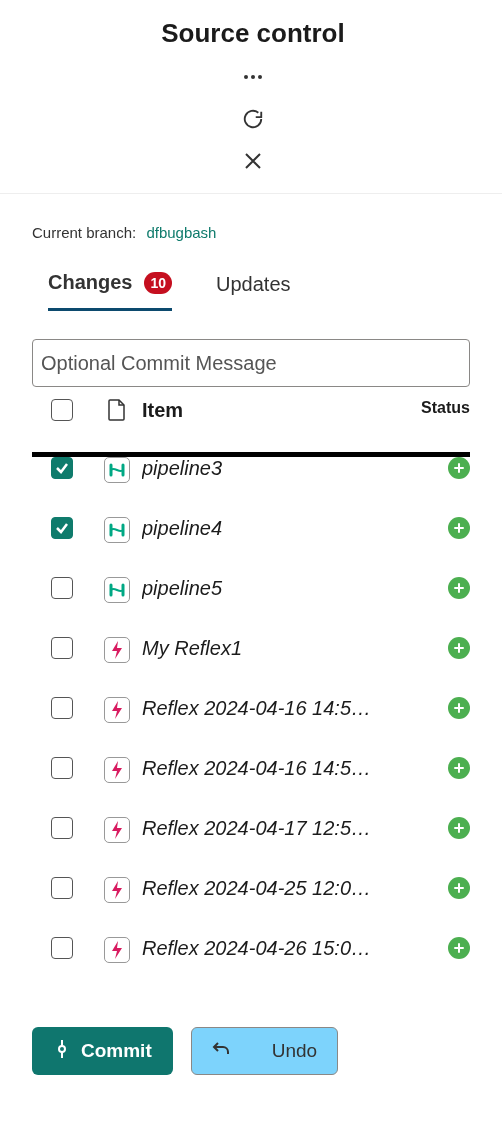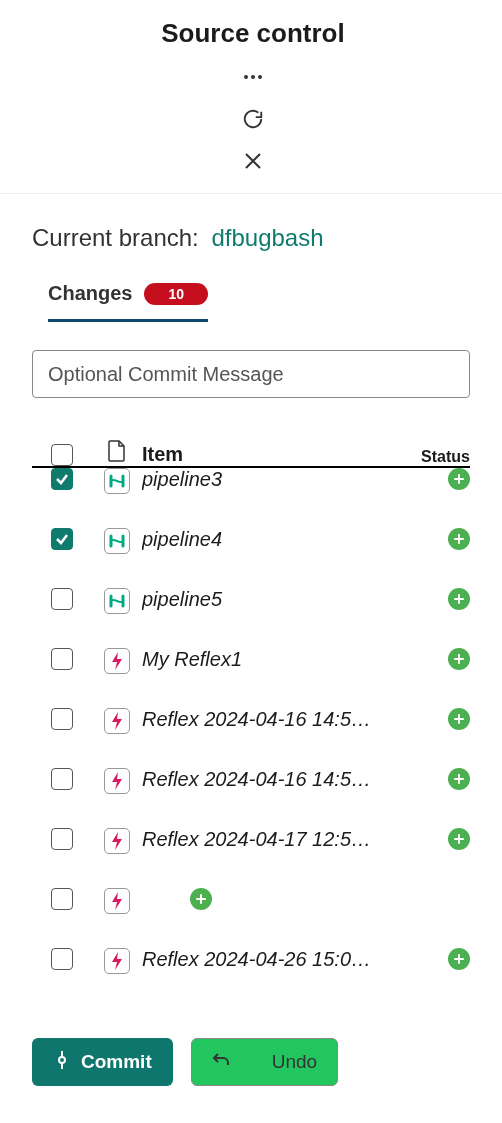--- a/index.html
+++ b/index.html
@@ -28,21 +28,21 @@
     width: 28px;
     height: 28px;
     display: flex;
     align-items: center;
     justify-content: center;
     cursor: pointer;
     color: #333;
   }
   .branch-row {
     padding: 30px 32px 10px;
-    font-size: 24px;
+    font-size: 15px;
   }
   .branch-label { font-weight: 400; color: #333; }
   .branch-name  { color: #0f7b6c; margin-left: 6px; }
   .tabs {
     display: flex;
     gap: 44px;
     padding: 20px 32px 0 48px;
     align-items: center;
   }
   .tab {
@@ -62,39 +62,39 @@
     background: #c50f1f;
     color: #fff;
     font-size: 14px;
     font-weight: 600;
     min-width: 22px;
     height: 22px;
     border-radius: 11px;
     display: inline-flex;
     align-items: center;
     justify-content: center;
-    padding: 0 24px;
+    padding: 0 6px;
   }
   .commit-msg-wrap { padding: 28px 32px 12px; }
   .commit-msg {
     width: 100%;
     height: 48px;
     border: 1px solid #8a8886;
     border-radius: 4px;
-    padding: 0 15px;
+    padding: 0 8px;
     font-size: 20px;
     color: #333;
   }
   .commit-msg::placeholder { color: #555; }
   .table { padding: 0 32px; }
   .thead {
     display: flex;
-    align-items: flex-end;
+    align-items: flex-start;
     height: 58px;
-    border-bottom: 2px solid #000000;
+    border-bottom: 5px solid #000000;
     gap: 0;
   }
   .cb-col { width: 60px; display:flex; align-items:center; justify-content:center; }
   .icon-col { width: 50px; display:flex; align-items:center; justify-content:center; }
   .item-col { flex: 1; font-size: 20px; white-space: nowrap; overflow: hidden; text-overflow: ellipsis; padding-right: 8px;}
   .status-col { width: 70px; text-align: right; display:flex; align-items:center; justify-content:flex-end;}
   .thead .item-col, .thead .status-col { font-weight: 700; }
   .thead .icon-col { }
   .trow {
     display: flex;
@@ -147,21 +147,21 @@
     padding: 0 20px;
     cursor:pointer;
     border: 1px solid transparent;
   }
   .btn-primary {
     background: #0f766e;
     color: #fff;
     font-weight: 600;
   }
   .btn-secondary {
-    background: #22c55e;
+    background: #7dd3fc;
     border-color: #8a8886;
     color: #333;
     gap: 42px;
   }
 </style>
 </head>
 <body>
 
 <div class="topbar">
   <div class="title">Source control</div>
@@ -187,20 +187,23 @@
 
 <div class="branch-row">
   <span class="branch-label">Current branch:</span>
   <span class="branch-name">dfbugbash</span>
 </div>
 
 <div class="tabs">
   <div class="tab active">
     <span>Changes</span>
     <span class="badge">10</span>
+  </div>
+  <div class="tab">
+    <span>Updates</span>
   </div>
 </div>
 
 <div class="commit-msg-wrap">
   <input class="commit-msg" placeholder="Optional Commit Message" value="" style="">
 </div>
 
 <div class="table">
   <div class="thead">
     <div class="cb-col">
@@ -376,20 +379,21 @@
         <div class="cb-col">
           <div class="checkbox"></div>
         </div>
         <div class="icon-col">
           <div class="type-icon">
             <svg width="14" height="18" viewBox="0 0 14 18">
               <path d="M8 0 L2 10 H7 L5 18 L12 7 H7 Z" fill="#d81b60"></path>
             </svg>
           </div>
         </div>
+        <div class="item-col">Reflex 2024-04-25 12:0…</div>
         <div class="status-col">
           <div class="status-add">
             <svg width="12" height="12" viewBox="0 0 12 12">
               <path d="M6 2v8M2 6h8" stroke="#fff" stroke-width="2" stroke-linecap="round"></path>
             </svg>
           </div>
         </div>
       </div>
       <div class="trow">
         <div class="cb-col">

